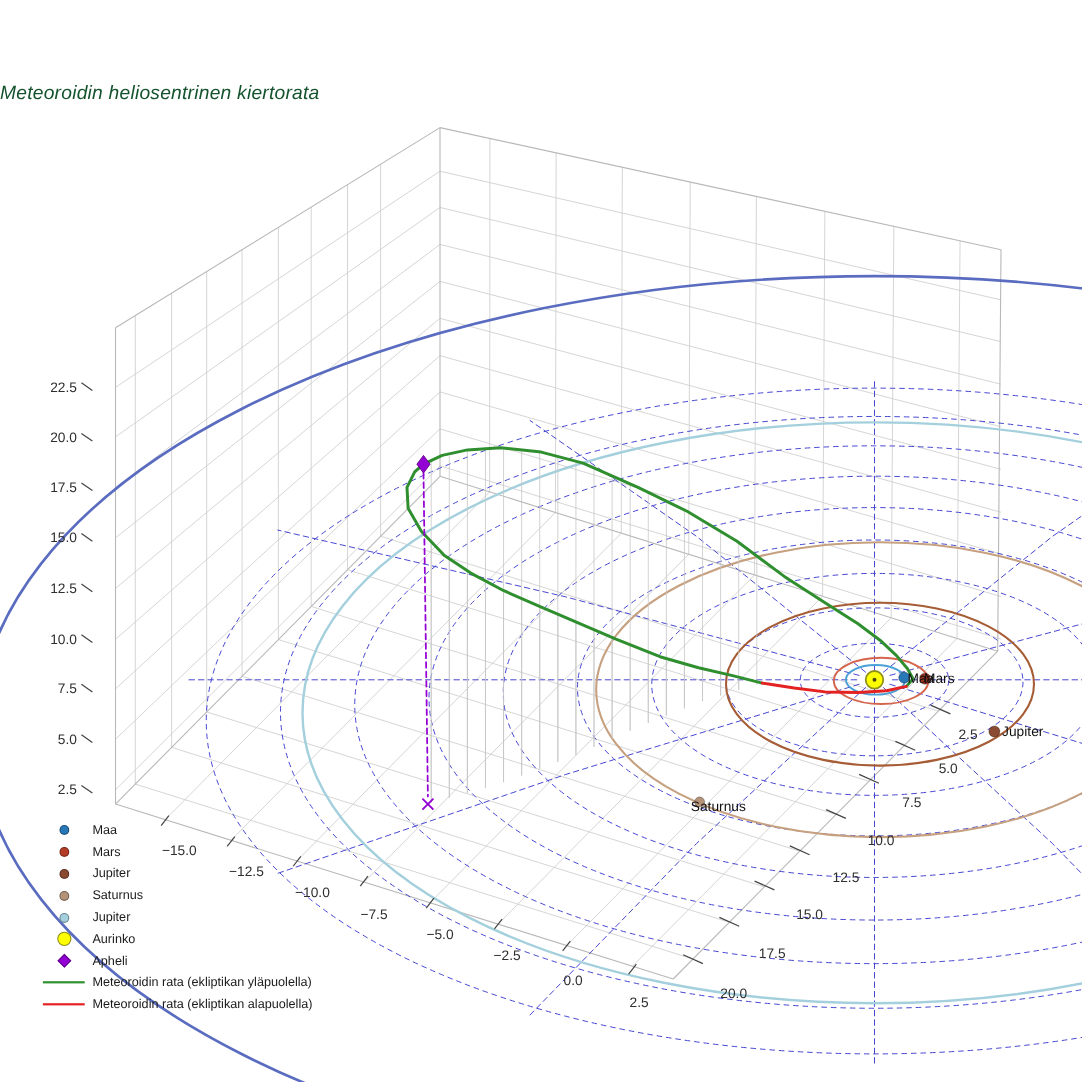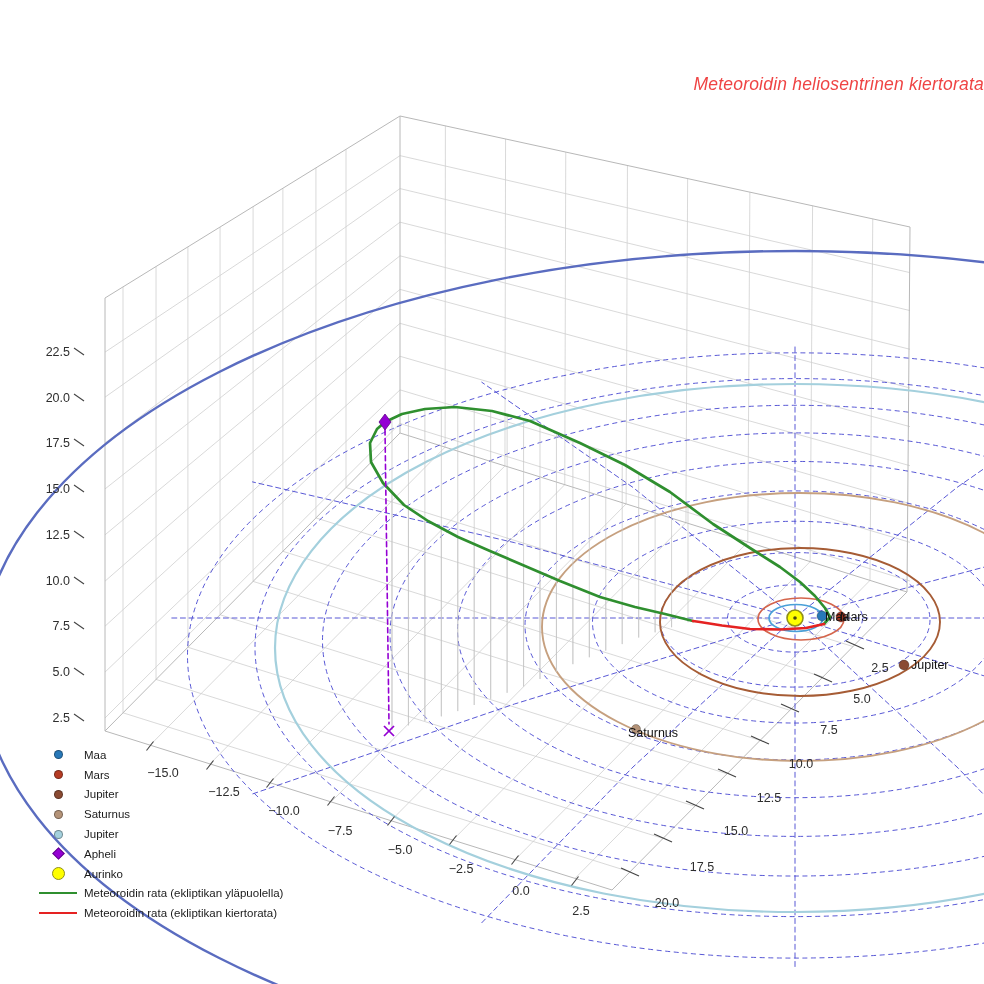--- a/index.html
+++ b/index.html
@@ -1,19 +1,19 @@
 <!DOCTYPE html>
 <html><head>
 <meta charset="utf-8">
 <style>
   html,body{margin:0;padding:0;background:#ffffff;}
   body{font-family:"Liberation Sans", sans-serif;}
   #figure{position:relative;width:984px;height:984px;background:#ffffff;overflow:hidden;}
-  #plot-title{position:absolute;top:74px;left:0;width:100%;text-align:right;
-    font-style:italic;font-size:17.5px;color:#ef4444;letter-spacing:0.2px;}
+  #plot-title{position:absolute;top:74px;left:0;width:100%;text-align:left;
+    font-style:italic;font-size:17.5px;color:#14532d;letter-spacing:0.2px;}
   #orbit-plot{position:absolute;left:0;top:0;}
   #legend{position:absolute;left:38px;top:745px;}
   .legend-row{display:flex;align-items:center;height:19.8px;}
   .legend-marker-cell{width:40px;display:flex;justify-content:center;align-items:center;}
   .legend-label{font-size:11.5px;color:#1a1a1a;margin-left:6px;white-space:nowrap;}
   .lm-dot{border-radius:50%;box-sizing:border-box;border:1px solid rgba(0,0,0,0.35);}
   .lm-diamond{width:9px;height:9px;transform:rotate(45deg);border:1px solid rgba(60,0,90,0.6);box-sizing:border-box;}
   .lm-line{width:38px;height:0;border-top:2.5px solid;}
 </style>
 </head>
@@ -263,36 +263,36 @@
         <span class="legend-label">Saturnus</span>
       </div>
       <div class="legend-row">
         <span class="legend-marker-cell">
           <span class="lm-dot" style="height: 9px; width: 9px; background: rgb(164, 208, 221);"></span>
         </span>
         <span class="legend-label">Jupiter</span>
       </div>
       <div class="legend-row">
         <span class="legend-marker-cell">
+          <span class="lm-dot" style="height: 13px; width: 13px; background: rgb(255, 255, 0); border: 1.5px solid rgb(143, 143, 26);"></span>
+        </span>
+        <span class="legend-label">Aurinko</span>
+      </div>
+      <div class="legend-row">
+        <span class="legend-marker-cell">
           <span class="lm-diamond" style="background: rgb(148, 0, 211);"></span>
         </span>
         <span class="legend-label">Apheli</span>
       </div>
       <div class="legend-row">
         <span class="legend-marker-cell">
-          <span class="lm-dot" style="height: 13px; width: 13px; background: rgb(255, 255, 0); border: 1.5px solid rgb(143, 143, 26);"></span>
-        </span>
-        <span class="legend-label">Aurinko</span>
-      </div>
-      <div class="legend-row">
-        <span class="legend-marker-cell">
           <span class="lm-line" style="border-top-color: rgb(47, 143, 47);"></span>
         </span>
         <span class="legend-label">Meteoroidin rata (ekliptikan yläpuolella)</span>
       </div>
       <div class="legend-row">
         <span class="legend-marker-cell">
           <span class="lm-line" style="border-top-color: rgb(229, 34, 34);"></span>
         </span>
-        <span class="legend-label">Meteoroidin rata (ekliptikan kiertorata)</span>
+        <span class="legend-label">Meteoroidin rata (ekliptikan alapuolella)</span>
       </div>
     </div>
 </div>
 
 </body></html>

